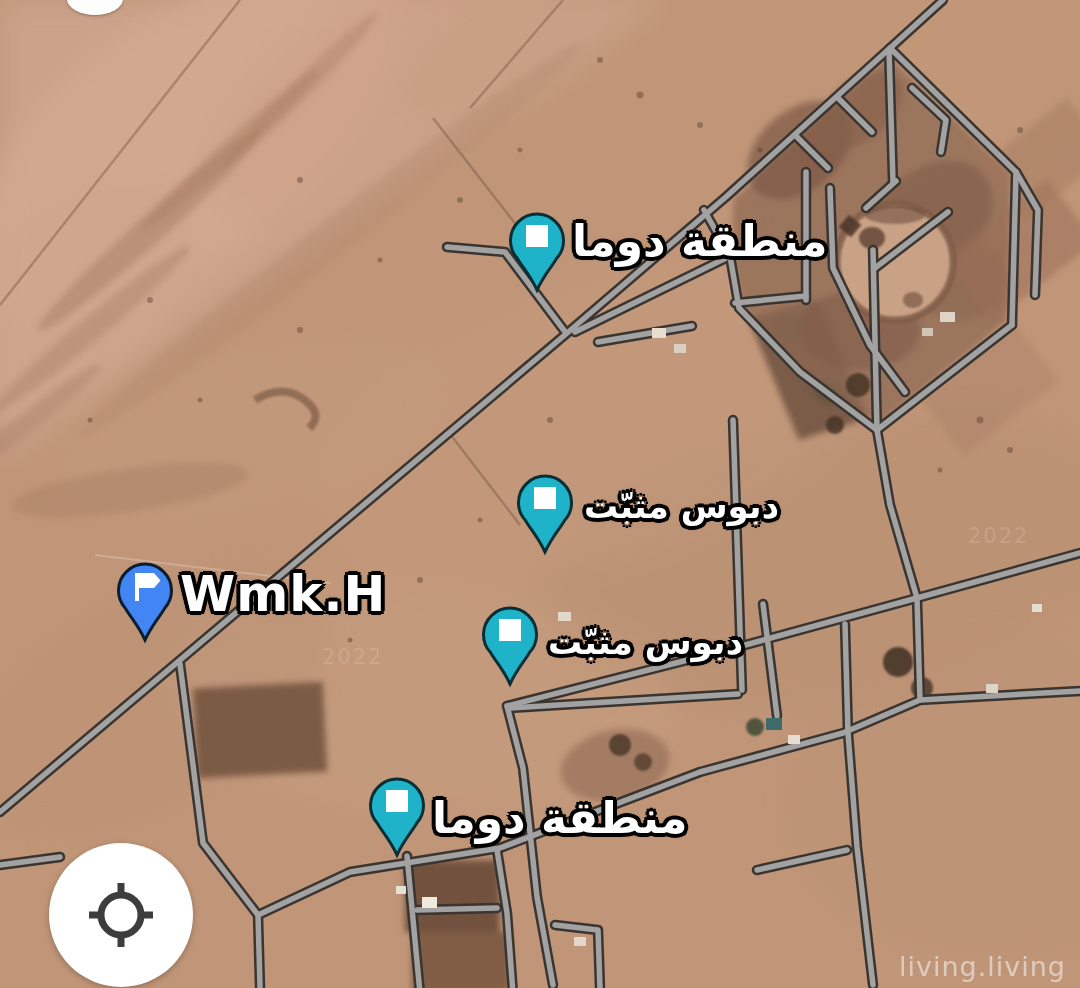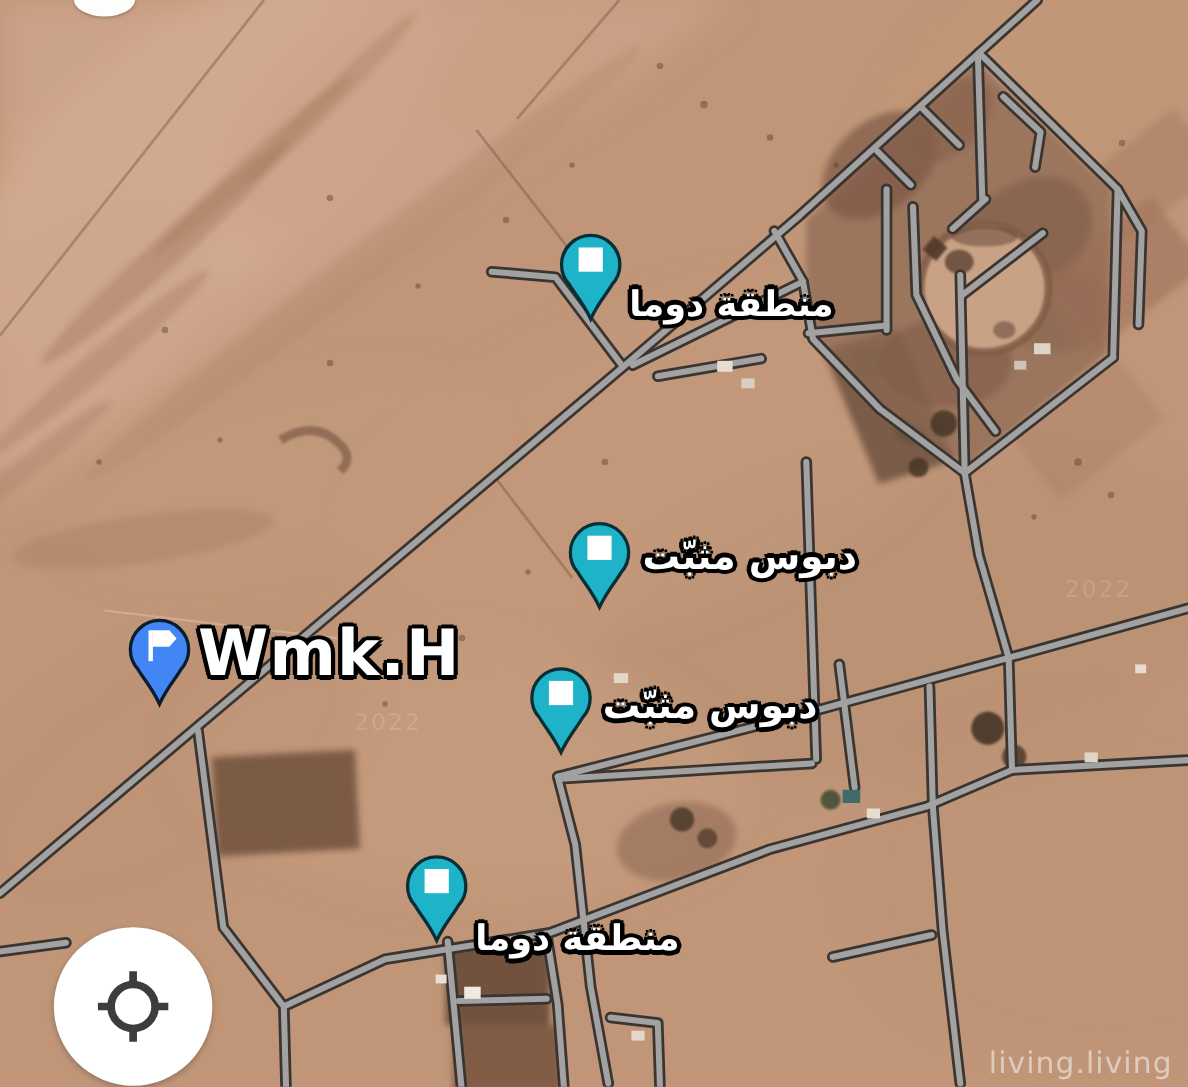--- a/index.html
+++ b/index.html
@@ -7,23 +7,23 @@
          font-family:"DejaVu Sans",sans-serif;background:#c19678;}
   #terrain{position:absolute;left:0;top:0;width:1080px;height:988px;display:block;}
   .soft14{filter:blur(14px);}
   .soft3{filter:blur(3px);}
   .soft1{filter:blur(1.2px);}
   
   .maplabel{position:absolute;transform:translateY(-50%);color:#fff;font-weight:700;
     white-space:nowrap;letter-spacing:.5px;
     text-shadow:-3px -3px 0 #000,3px -3px 0 #000,-3px 3px 0 #000,3px 3px 0 #000,
                 -4px 0 0 #000,4px 0 0 #000,0 -4px 0 #000,0 4px 0 #000,0 0 5px #000;}
-  .lbl-ar{font-size:32px;margin-top:36px;}
+  .lbl-ar{font-size:44px;}
   .lbl-ar-sm{font-size:34px;}
-  .lbl-lat{font-size:58px;letter-spacing:1px;}
+  .lbl-lat{font-size:50px;letter-spacing:1px;}
   .pin-wrap{position:absolute;width:64px;height:90px;}
   .pin-wrap svg{display:block;}
   
   #locate-btn{position:absolute;left:49px;top:843px;width:144px;height:144px;border-radius:50%;
     background:#fff;box-shadow:0 2px 6px rgba(0,0,0,.25);display:flex;align-items:center;justify-content:center;}
   
   #top-partial-btn{position:absolute;left:67px;top:-17px;width:56px;height:32px;border-radius:50%;
     background:#fdfdfb;box-shadow:0 1px 3px rgba(0,0,0,.3);}
   
   #watermark{position:absolute;right:14px;bottom:6px;font-size:27px;color:rgba(248,248,248,.55);

